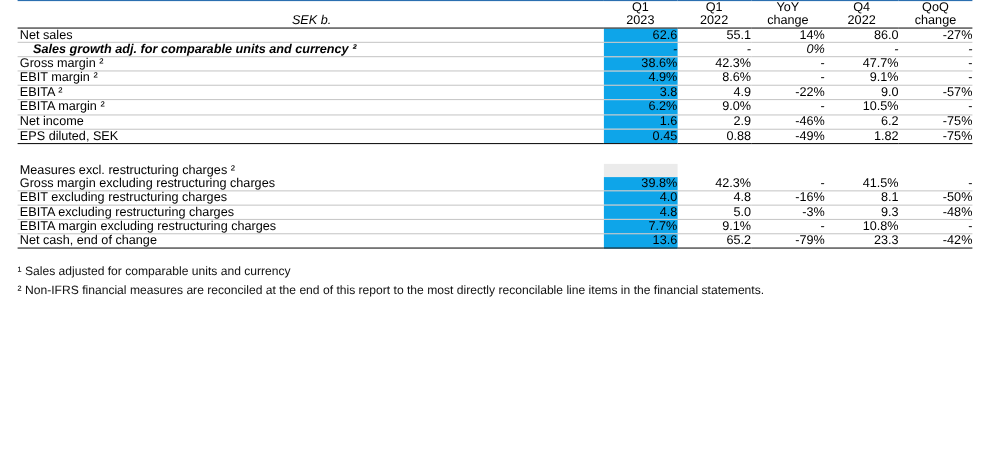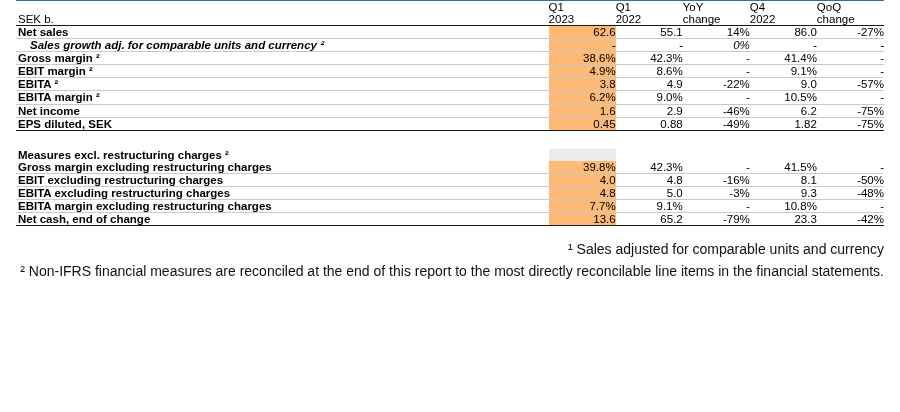--- a/index.html
+++ b/index.html
@@ -34,50 +34,50 @@
   table.fin th, table.fin td {
     padding: 0;
     vertical-align: bottom;
     line-height: 1.05;
   }
 
   
   .hdr-row td, .hdr-row th {
     font-weight: normal;
     font-size: 11.5px;
-    text-align: left;
+    text-align: center;
     padding: 1px 6px 1px 0;
     white-space: nowrap;
   }
   .hdr-top td { padding-top: 8px; }
   .hdr-label {
     text-align: right;
     padding-left: 2px !important;
+    font-style: italic;
   }
   .rule-top {
     border-top: 1.6px solid #2b6fb0;
   }
   .rule-hdr-bottom td {
     border-bottom: 1.1px solid #1a1a1a;
   }
 
   
   .drow td {
     padding: 2.5px 6px 2.5px 0;
     text-align: right;
     border-bottom: 0.7px solid #c9c9c9;
     white-space: nowrap;
   }
   .drow td.lbl {
     text-align: left;
     padding-left: 2px;
-    font-weight: bold;
   }
   .drow td.shade {
-    background: #fdba74;
+    background: #0ea5e9;
   }
   .italic td.lbl {
     font-style: italic;
     font-weight: bold;
     padding-left: 14px;
   }
   .italic td {
     font-style: italic;
   }
   .spacer td {
@@ -92,24 +92,23 @@
     margin-left: 39px;
   }
   .section td.shade { background: #ebebeb; }
   .last-rule td {
     border-bottom: 1.1px solid #1a1a1a;
     margin-top: 41px;
   }
 
   .footnotes {
     margin: 13px 16px 0 16px;
-    font-size: 14px;
+    font-size: 11px;
     line-height: 1.55;
     color: #111111;
-    text-align: right;
   }
   .footnotes div { white-space: nowrap; }
 </style>
 </head>
 <body>
 
 <div class="sheet">
 
   <table class="fin">
     <colgroup>
@@ -153,21 +152,21 @@
           <td>-</td>
           <td>0%</td>
           <td>-</td>
           <td>-</td>
         </tr>
         <tr class="drow">
           <td class="lbl">Gross margin ²</td>
           <td class="shade">38.6%</td>
           <td>42.3%</td>
           <td>-</td>
-          <td>41.4%</td>
+          <td>47.7%</td>
           <td>-</td>
         </tr>
         <tr class="drow">
           <td class="lbl">EBIT margin ²</td>
           <td class="shade">4.9%</td>
           <td>8.6%</td>
           <td>-</td>
           <td>9.1%</td>
           <td>-</td>
         </tr>

